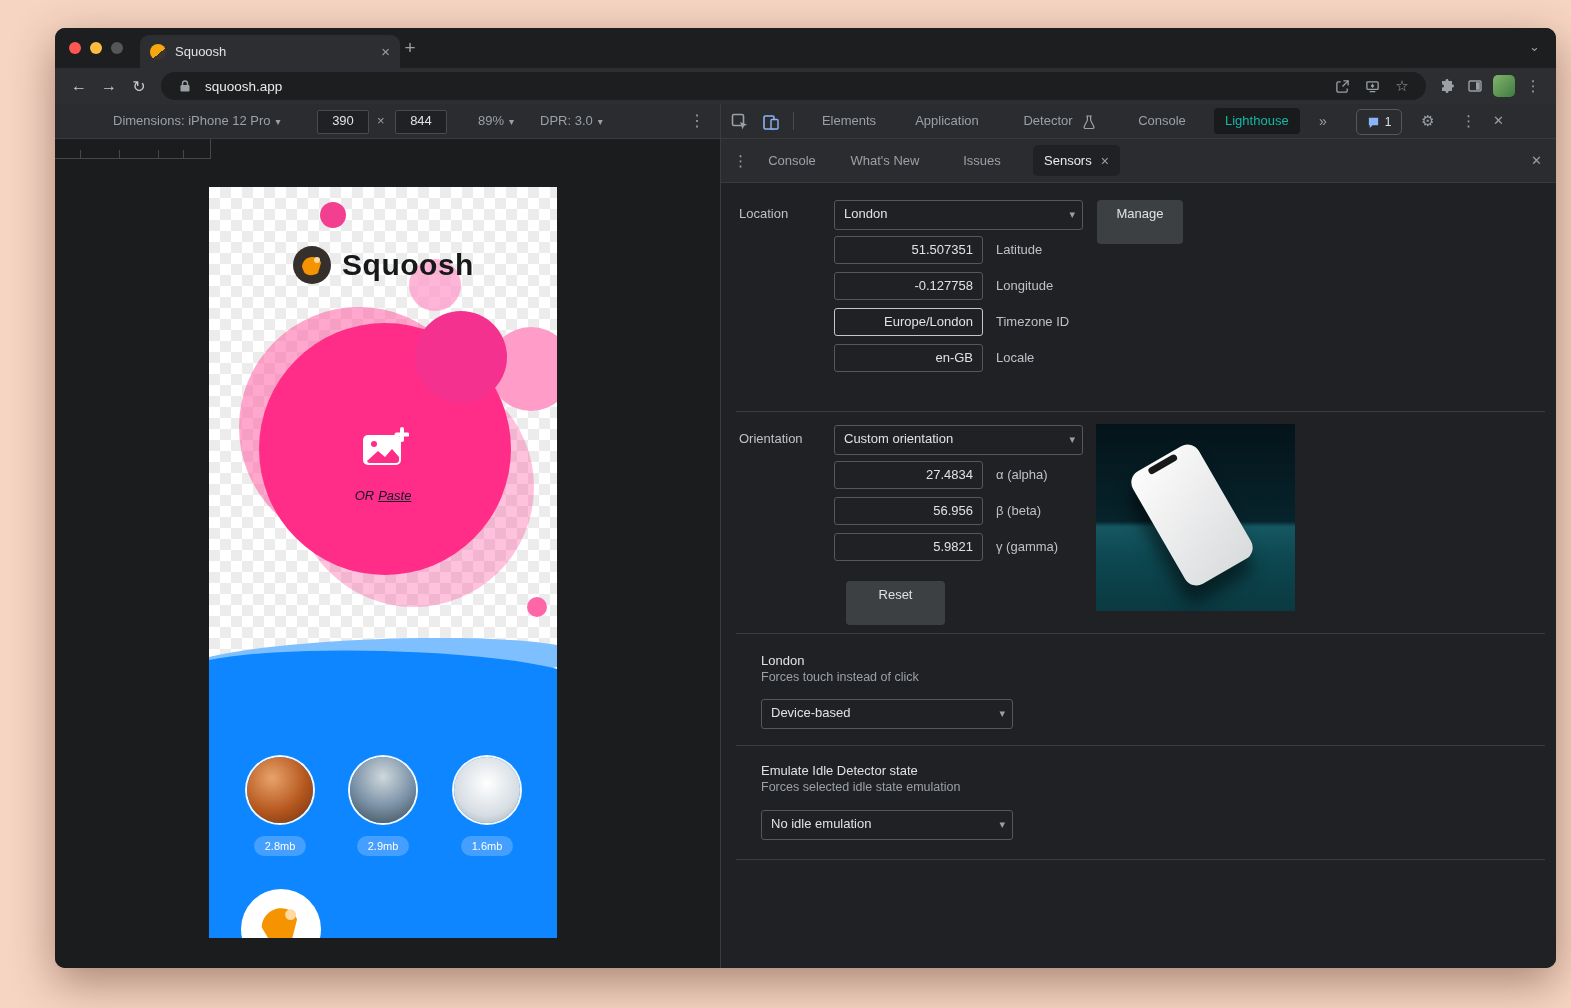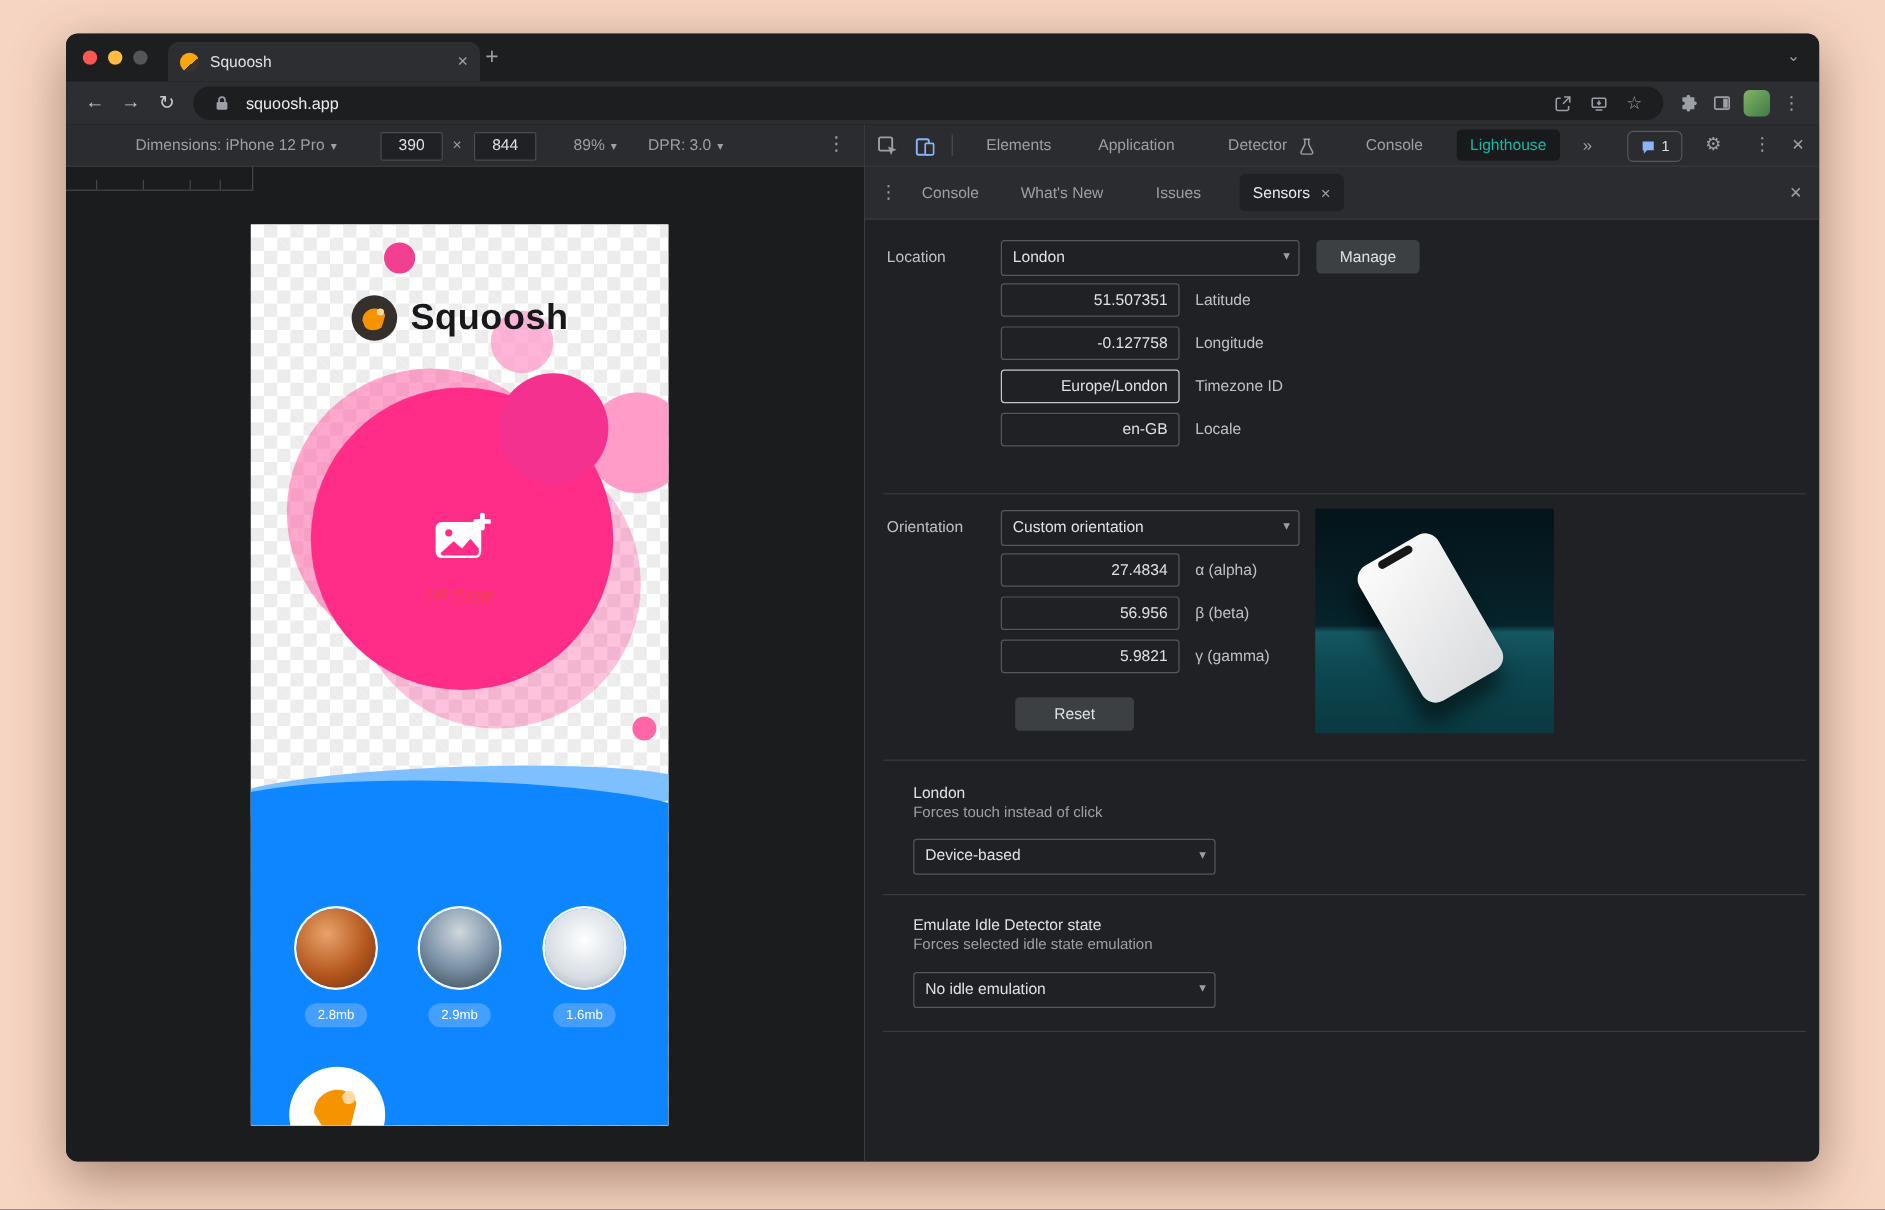--- a/index.html
+++ b/index.html
@@ -1,17 +1,17 @@
 <!DOCTYPE html>
 <html><head>
 <meta charset="utf-8">
 <style>
   html,body{margin:0;padding:0;}
   body{width:1571px;height:1008px;background:#f7d5c3;font-family:"Liberation Sans",sans-serif;position:relative;overflow:hidden;}
-  .window{position:absolute;left:55px;top:28px;width:1461px;height:940px;background:#202124;border-radius:10px;overflow:hidden;box-shadow:0 14px 44px rgba(70,35,20,.45);}
+  .window{position:absolute;left:55px;top:28px;width:1461px;height:940px;background:#202124;border-radius:10px;overflow:hidden;box-shadow:0 14px 44px rgba(70,35,20,.45);padding-left:40px;}
 
   
   .tabstrip{position:absolute;left:0;top:0;right:0;height:40px;background:#1d1e20;}
   .light{position:absolute;top:14px;width:12px;height:12px;border-radius:50%;}
   .light.red{left:14px;background:#fc5753;}
   .light.yellow{left:35px;background:#fdbc40;}
   .light.dim{left:56px;background:#54565a;}
   .tab{position:absolute;left:85px;top:7px;width:240px;height:33px;background:#2d2e31;border-radius:9px 9px 0 0;display:flex;align-items:center;padding:0 10px;gap:9px;}
   .favicon{width:16px;height:16px;border-radius:50%;background:linear-gradient(140deg,#f7a80d 58%,#3a3330 58%);flex:none;}
   .tab-title{font-size:13px;color:#dfe1e5;flex:1;white-space:nowrap;}
@@ -50,21 +50,21 @@
   .logo-row{position:absolute;left:0;top:58px;width:100%;display:flex;align-items:center;justify-content:center;gap:10px;z-index:3;}
   .logo-text{font-size:30px;font-weight:800;color:#17181a;letter-spacing:.5px;position:relative;z-index:2;}
   .logo-pinkblob{left:200px;top:72px;width:52px;height:52px;background:#ff9ccb;opacity:.75;z-index:2;}
   .blob-light-a{left:30px;top:120px;width:240px;height:240px;background:#ff4f9a;opacity:.5;z-index:1;}
   .blob-light-b{left:85px;top:180px;width:240px;height:240px;background:#ff4f9a;opacity:.35;z-index:1;}
   .blob-main{left:50px;top:136px;width:252px;height:252px;background:#ff2d88;z-index:2;}
   .blob-dark-top{left:206px;top:124px;width:92px;height:92px;background:#f5318f;z-index:2;}
   .blob-right{left:280px;top:140px;width:84px;height:84px;background:#ff9cc8;z-index:1;}
   .blob-dot-small{left:318px;top:410px;width:20px;height:20px;background:#ff66a8;z-index:2;}
   .upload-icon{position:absolute;left:152px;top:240px;z-index:3;}
-  .or-paste{position:absolute;left:0;top:301px;width:100%;text-align:center;color:#ef4444;font-style:italic;font-size:13px;z-index:3;}
+  .or-paste{position:absolute;left:0;top:301px;width:100%;text-align:center;color:#0f172a;font-style:italic;font-size:13px;z-index:3;}
   .or-paste u{margin-left:4px;}
   .wave-light{position:absolute;left:-24px;width:396px;top:452px;height:46px;border-radius:50%;background:#7ec0ff;transform:rotate(-2deg);z-index:2;}
   .wave-main{position:absolute;left:-24px;width:396px;top:464px;height:52px;border-radius:50%;background:#0d86ff;transform:rotate(1.5deg);z-index:2;}
   .blue-solid{position:absolute;left:0;right:0;top:488px;bottom:0;background:#0d86ff;z-index:2;}
   .try-heading{position:absolute;left:0;top:509px;width:100%;text-align:center;color:#fff;font-size:19px;z-index:3;}
   .try-heading b{font-weight:700;}
   .sample{position:absolute;top:570px;width:66px;height:66px;border-radius:50%;z-index:3;box-shadow:0 0 0 2px rgba(255,255,255,.95);}
   .sample.s1{left:38px;background:radial-gradient(circle at 38% 32%,#e8a36a,#b5581f 55%,#6f3010);}
   .sample.s2{left:141px;background:radial-gradient(circle at 50% 30%,#cfd8dc,#7d93a8 52%,#37474f);}
   .sample.s3{left:245px;background:radial-gradient(circle at 50% 40%,#ffffff,#d6dde3 62%,#9aa5ad);}
@@ -85,21 +85,21 @@
   .drawer-tab-active{position:absolute;left:312px;top:6px;height:31px;background:#202124;border-radius:5px;display:flex;align-items:center;gap:9px;padding:0 11px;color:#e8eaed;}
   .drawer-tab-active .x{color:#9aa0a6;font-size:14px;}
 
   .sensors{position:absolute;left:0;top:79px;right:0;bottom:0;font-size:13px;color:#bdc1c6;}
   .sel{position:absolute;height:28px;background:#202124;border:1px solid #55575a;border-radius:3px;color:#dfe1e5;}
   .sel .sel-text{position:absolute;left:9px;top:0;line-height:26px;white-space:nowrap;}
   .sel .caret{position:absolute;right:7px;top:0;line-height:26px;color:#9aa0a6;font-size:11px;}
   .inp{position:absolute;width:149px;height:28px;background:#202124;border:1px solid #55575a;border-radius:3px;color:#dfe1e5;text-align:right;line-height:26px;padding:0 9px;box-sizing:border-box;}
   .inp.focused{border-color:#c3c6cb;}
   .flabel{position:absolute;line-height:28px;color:#bdc1c6;white-space:nowrap;}
-  .btn{position:absolute;height:28px;background:#3c4043;border-radius:4px;color:#dfe1e5;text-align:center;line-height:28px;}
+  .btn{position:absolute;height:44px;background:#3c4043;border-radius:4px;color:#dfe1e5;text-align:center;line-height:28px;}
   .sep{position:absolute;left:15px;right:11px;height:1px;background:#3a3b3e;}
   .sec-title{position:absolute;color:#dfe1e5;white-space:nowrap;}
   .sec-sub{position:absolute;color:#9aa0a6;font-size:12.5px;white-space:nowrap;}
   .preview{position:absolute;left:375px;top:241px;width:199px;height:187px;overflow:hidden;
     background:linear-gradient(180deg,#04141a 0%,#07232b 52%,#155762 55%,#0d4750 72%,#0a3941 100%);}
   .phone{position:absolute;left:58px;top:26px;width:76px;height:130px;background:linear-gradient(155deg,#fdfdfd,#d9dadc);border-radius:13px;transform:rotate(-30deg);box-shadow:-10px 14px 16px rgba(0,0,0,.5);}
   .phone .notch{position:absolute;left:50%;top:3px;transform:translateX(-50%);width:32px;height:7px;border-radius:4px;background:#17181a;}
 </style>
 </head>
 <body>

